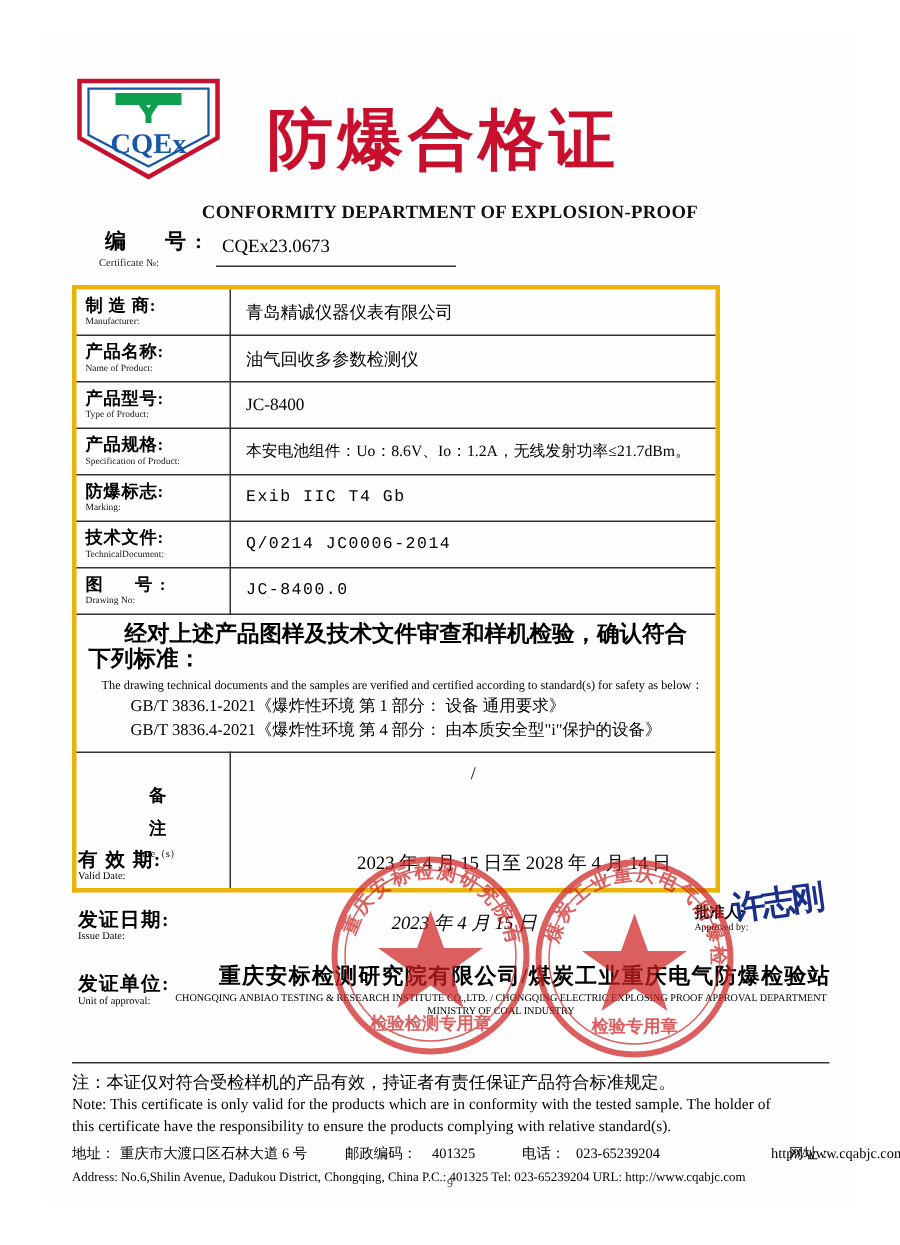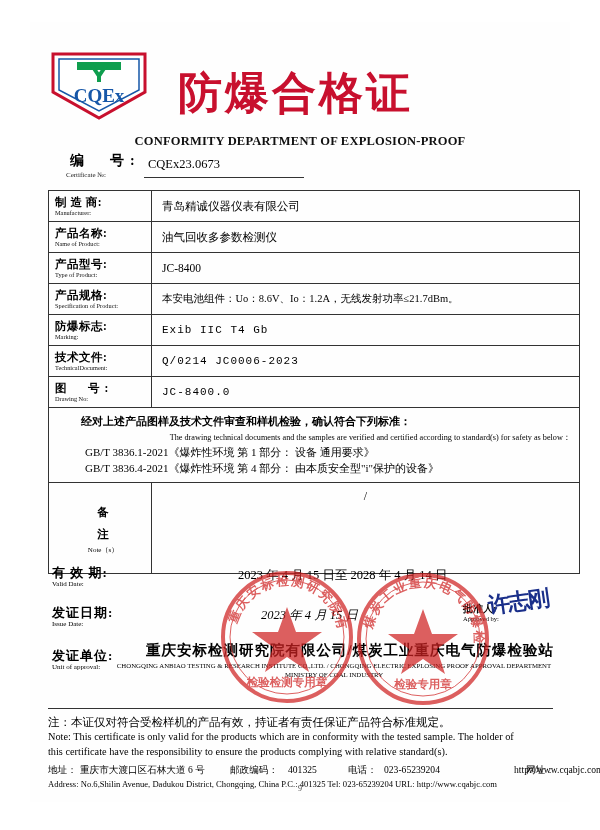--- a/index.html
+++ b/index.html
@@ -102,22 +102,22 @@
     top: 25px;
     width: 160px;
     border-bottom: 1px solid #333;
   }
 
   
   .table {
     position: absolute;
     left: 18px;
     top: 168px;
-    width: 532px;
-    border: 1px solid #eab308;
+    width: 432px;
+    border: 3px solid #eab308;
     border-collapse: collapse;
   }
   .table td {
     border: 1px solid #333;
     padding: 0;
     vertical-align: middle;
   }
   .lab {
     width: 96px;
     height: 26px;
@@ -148,21 +148,21 @@
   .val.mono {
     font-family: "Liberation Mono", monospace;
     font-size: 11px;
     letter-spacing: 1px;
   }
   .val.sm { font-size: 10.5px; }
 
   
   .stmt-cell { padding: 5px 8px 6px 8px !important; }
   .stmt-cn {
-    font-size: 11px;
+    font-size: 15px;
     font-weight: bold;
     text-indent: 24px;
     line-height: 17px;
   }
   .stmt-en {
     font-size: 8.2px;
     text-align: right;
     line-height: 13px;
     margin-top: 1px;
   }
@@ -378,21 +378,21 @@
           <span class="cn">防爆标志:</span>
           <span class="en">Marking:</span>
         </td>
         <td class="val mono">Exib IIC T4 Gb</td>
       </tr>
       <tr>
         <td class="lab">
           <span class="cn">技术文件:</span>
           <span class="en">TechnicalDocument:</span>
         </td>
-        <td class="val mono">Q/0214 JC0006-2023</td>
+        <td class="val mono">Q/0214 JC0006-2014</td>
       </tr>
       <tr>
         <td class="lab">
           <span class="cn spread">图　号:</span>
           <span class="en">Drawing No:</span>
         </td>
         <td class="val mono">JC-8400.0</td>
       </tr>
       <tr>
         <td class="stmt-cell" colspan="2">

